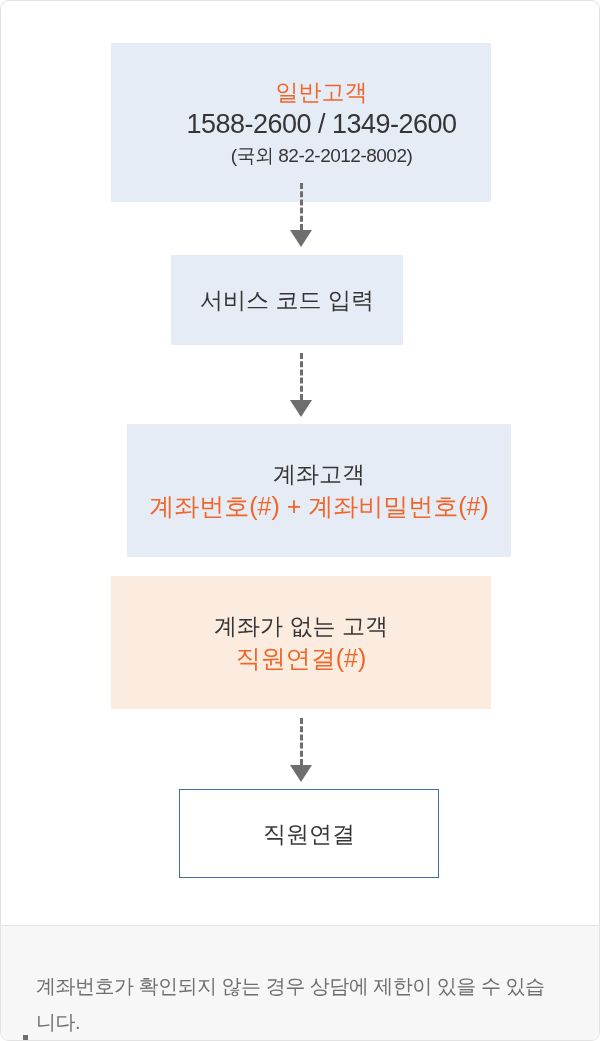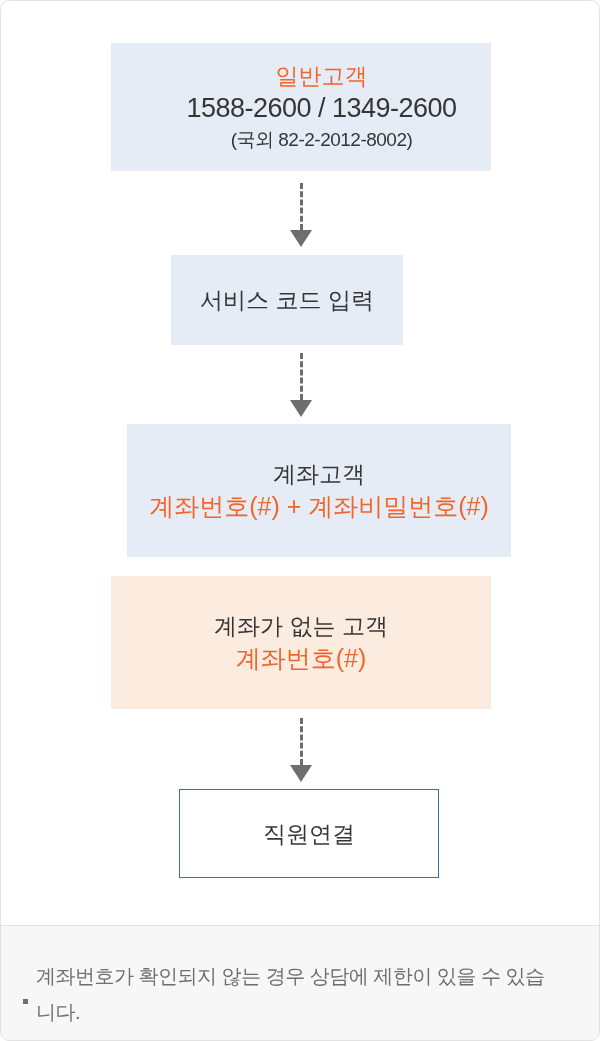--- a/index.html
+++ b/index.html
@@ -24,21 +24,21 @@
     display: flex;
     flex-direction: column;
     align-items: center;
     justify-content: center;
     text-align: center;
   }
   .bg-blue  { background: #e6ecf5; }
   .bg-peach { background: #fcecdf; }
   .outline-box { background: #ffffff; border: 1px solid #3d6e9e; margin-left: 8px; }
 
-  .box-general   { left: 110px; top: 42px;  width: 380px; height: 128px; padding-left: 41px; }
+  .box-general   { left: 110px; top: 42px;  width: 380px; height: 159px; padding-left: 41px; }
   .box-service   { left: 170px; top: 254px; width: 232px; height: 90px;  }
   .box-account   { left: 126px; top: 423px; width: 384px; height: 133px; }
   .box-noaccount { left: 110px; top: 575px; width: 380px; height: 133px; }
   .box-agent     { left: 170px; top: 788px; width: 260px; height: 89px;  }
 
   .t-orange { color: #f0662a; }
   .t-dark   { color: #353535; }
 
   .title-sm   { font-size: 23px; line-height: 32px; }
   .phone-lg   { font-size: 27px; line-height: 33px; letter-spacing: -0.5px; }
@@ -71,21 +71,21 @@
   }
 
   .footer {
     position: absolute;
     left: 0; right: 0; top: 924px; bottom: 0;
     background: #f7f7f7;
     border-top: 1px solid #e3e3e3;
     border-radius: 0 0 9px 9px;
     padding: 22px 40px 0 22px;
     display: flex;
-    align-items: center;
+    align-items: flex-end;
   }
   .bullet {
     flex: 0 0 auto;
     width: 5px;
     height: 5px;
     background: #6f6f6f;
     margin: 15px 8px 0 0;
   }
   .footnote-text {
     font-size: 20px;
@@ -120,21 +120,21 @@
     <div class="arrow-head"></div>
   </div>
 
   <div class="box bg-blue box-account">
     <div class="title-sm t-dark">계좌고객</div>
     <div class="input-md t-orange">계좌번호(#) + 계좌비밀번호(#)</div>
   </div>
 
   <div class="box bg-peach box-noaccount">
     <div class="title-sm t-dark">계좌가 없는 고객</div>
-    <div class="input-md t-orange">계좌번호(#)</div>
+    <div class="input-md t-orange">직원연결(#)</div>
   </div>
 
   <div class="arrow arrow-3">
     <div class="arrow-line"></div>
     <div class="arrow-head"></div>
   </div>
 
   <div class="box outline-box box-agent">
     <div class="label-md t-dark">직원연결</div>
   </div>

